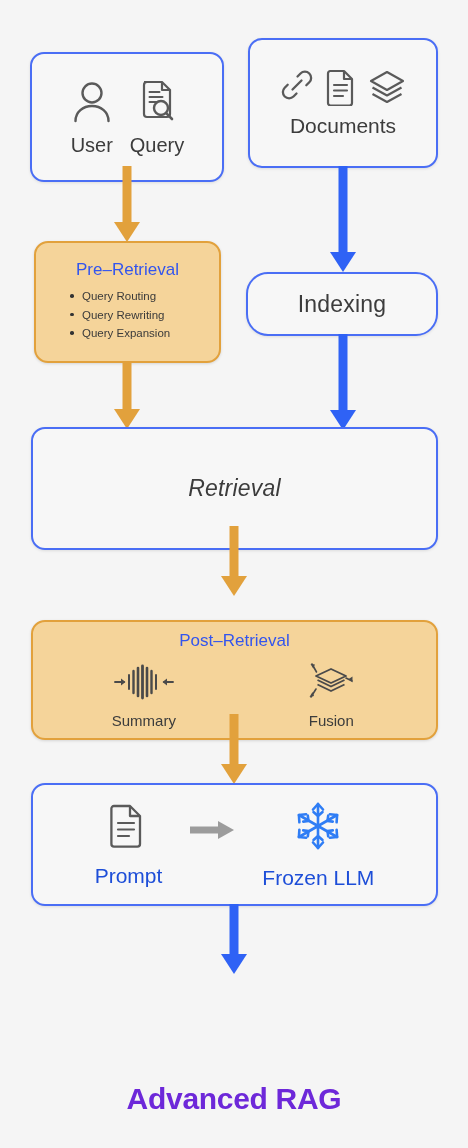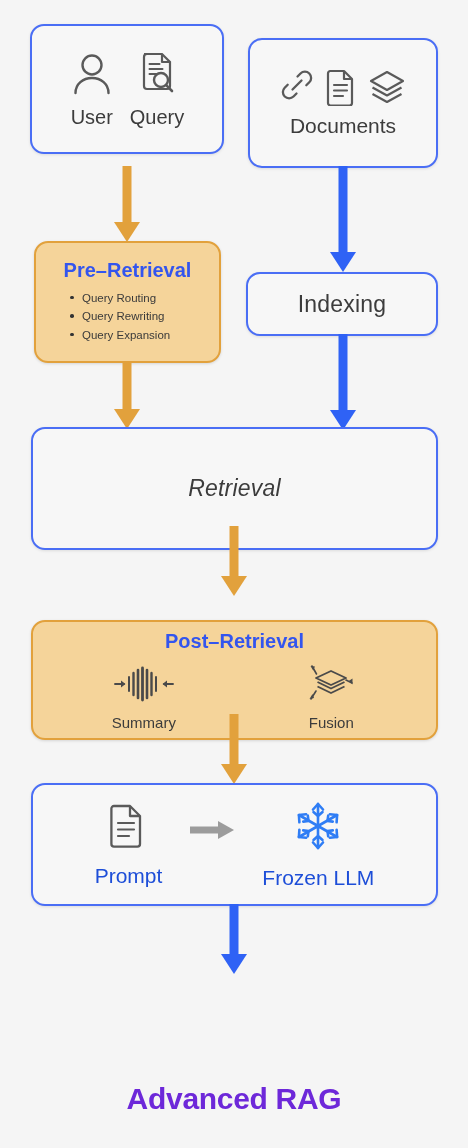--- a/index.html
+++ b/index.html
@@ -79,22 +79,22 @@
   }
   .docwrap {
     display: flex;
     flex-direction: column;
     align-items: center;
     width: 100%;
   }
   
   .sec-title {
     color: #3355ee;
-    font-weight: bold;
-    font-size: 20px;
+    font-weight: normal;
+    font-size: 17px;
     text-align: center;
     line-height: 1;
   }
   .bullets {
     margin: 9px 0 0 0;
     padding: 0 0 0 34px;
     list-style: none;
   }
   .bullets li {
     font-size: 11.5px;
@@ -166,21 +166,21 @@
     font-weight: bold;
     font-size: 30px;
     letter-spacing: -0.3px;
   }
 </style>
 </head>
 <body>
 
 <div id="stage">
 
-  <div class="node" style="left:30px; top:24px; width:194px; height:130px;">
+  <div class="node" style="left:30px; top:52px; width:194px; height:130px;">
     <div class="iconpair">
       <div class="iconcell">
         <span>
           <svg width="44" height="46" viewBox="0 0 44 46" fill="none">
             <circle cx="22" cy="14" r="9.5" stroke="#5a5a5a" stroke-width="2.4"></circle>
             <path d="M5.5 42c0-9 7.4-15 16.5-15s16.5 6 16.5 15" stroke="#5a5a5a" stroke-width="2.4" stroke-linecap="round"></path>
           </svg>
         </span>
         <span class="cap">User</span>
       </div>
@@ -242,21 +242,21 @@
     <div class="inner-col">
       <div class="sec-title">Pre–Retrieval</div>
       <ul class="bullets">
         <li>Query Routing</li>
         <li>Query Rewriting</li>
         <li>Query Expansion</li>
       </ul>
     </div>
   </div>
 
-  <div class="node" style="left:246px; top:272px; width:192px; height:64px;">
+  <div class="node" style="left:246px; top:272px; width:192px; height:64px;border-radius:22px;">
     <span class="node-label">Indexing</span>
   </div>
 
   <svg class="conn" style="left:108px; top:361px;" width="38" height="70" viewBox="0 0 38 70">
     <path d="M19 0 V50" stroke="#e2a13c" stroke-width="9"></path>
     <path d="M6 48 L19 68 L32 48 Z" fill="#e2a13c"></path>
   </svg>
 
   <svg class="conn" style="left:324px; top:334px;" width="38" height="98" viewBox="0 0 38 98">
     <path d="M19 0 V78" stroke="#2f62f5" stroke-width="9"></path>

